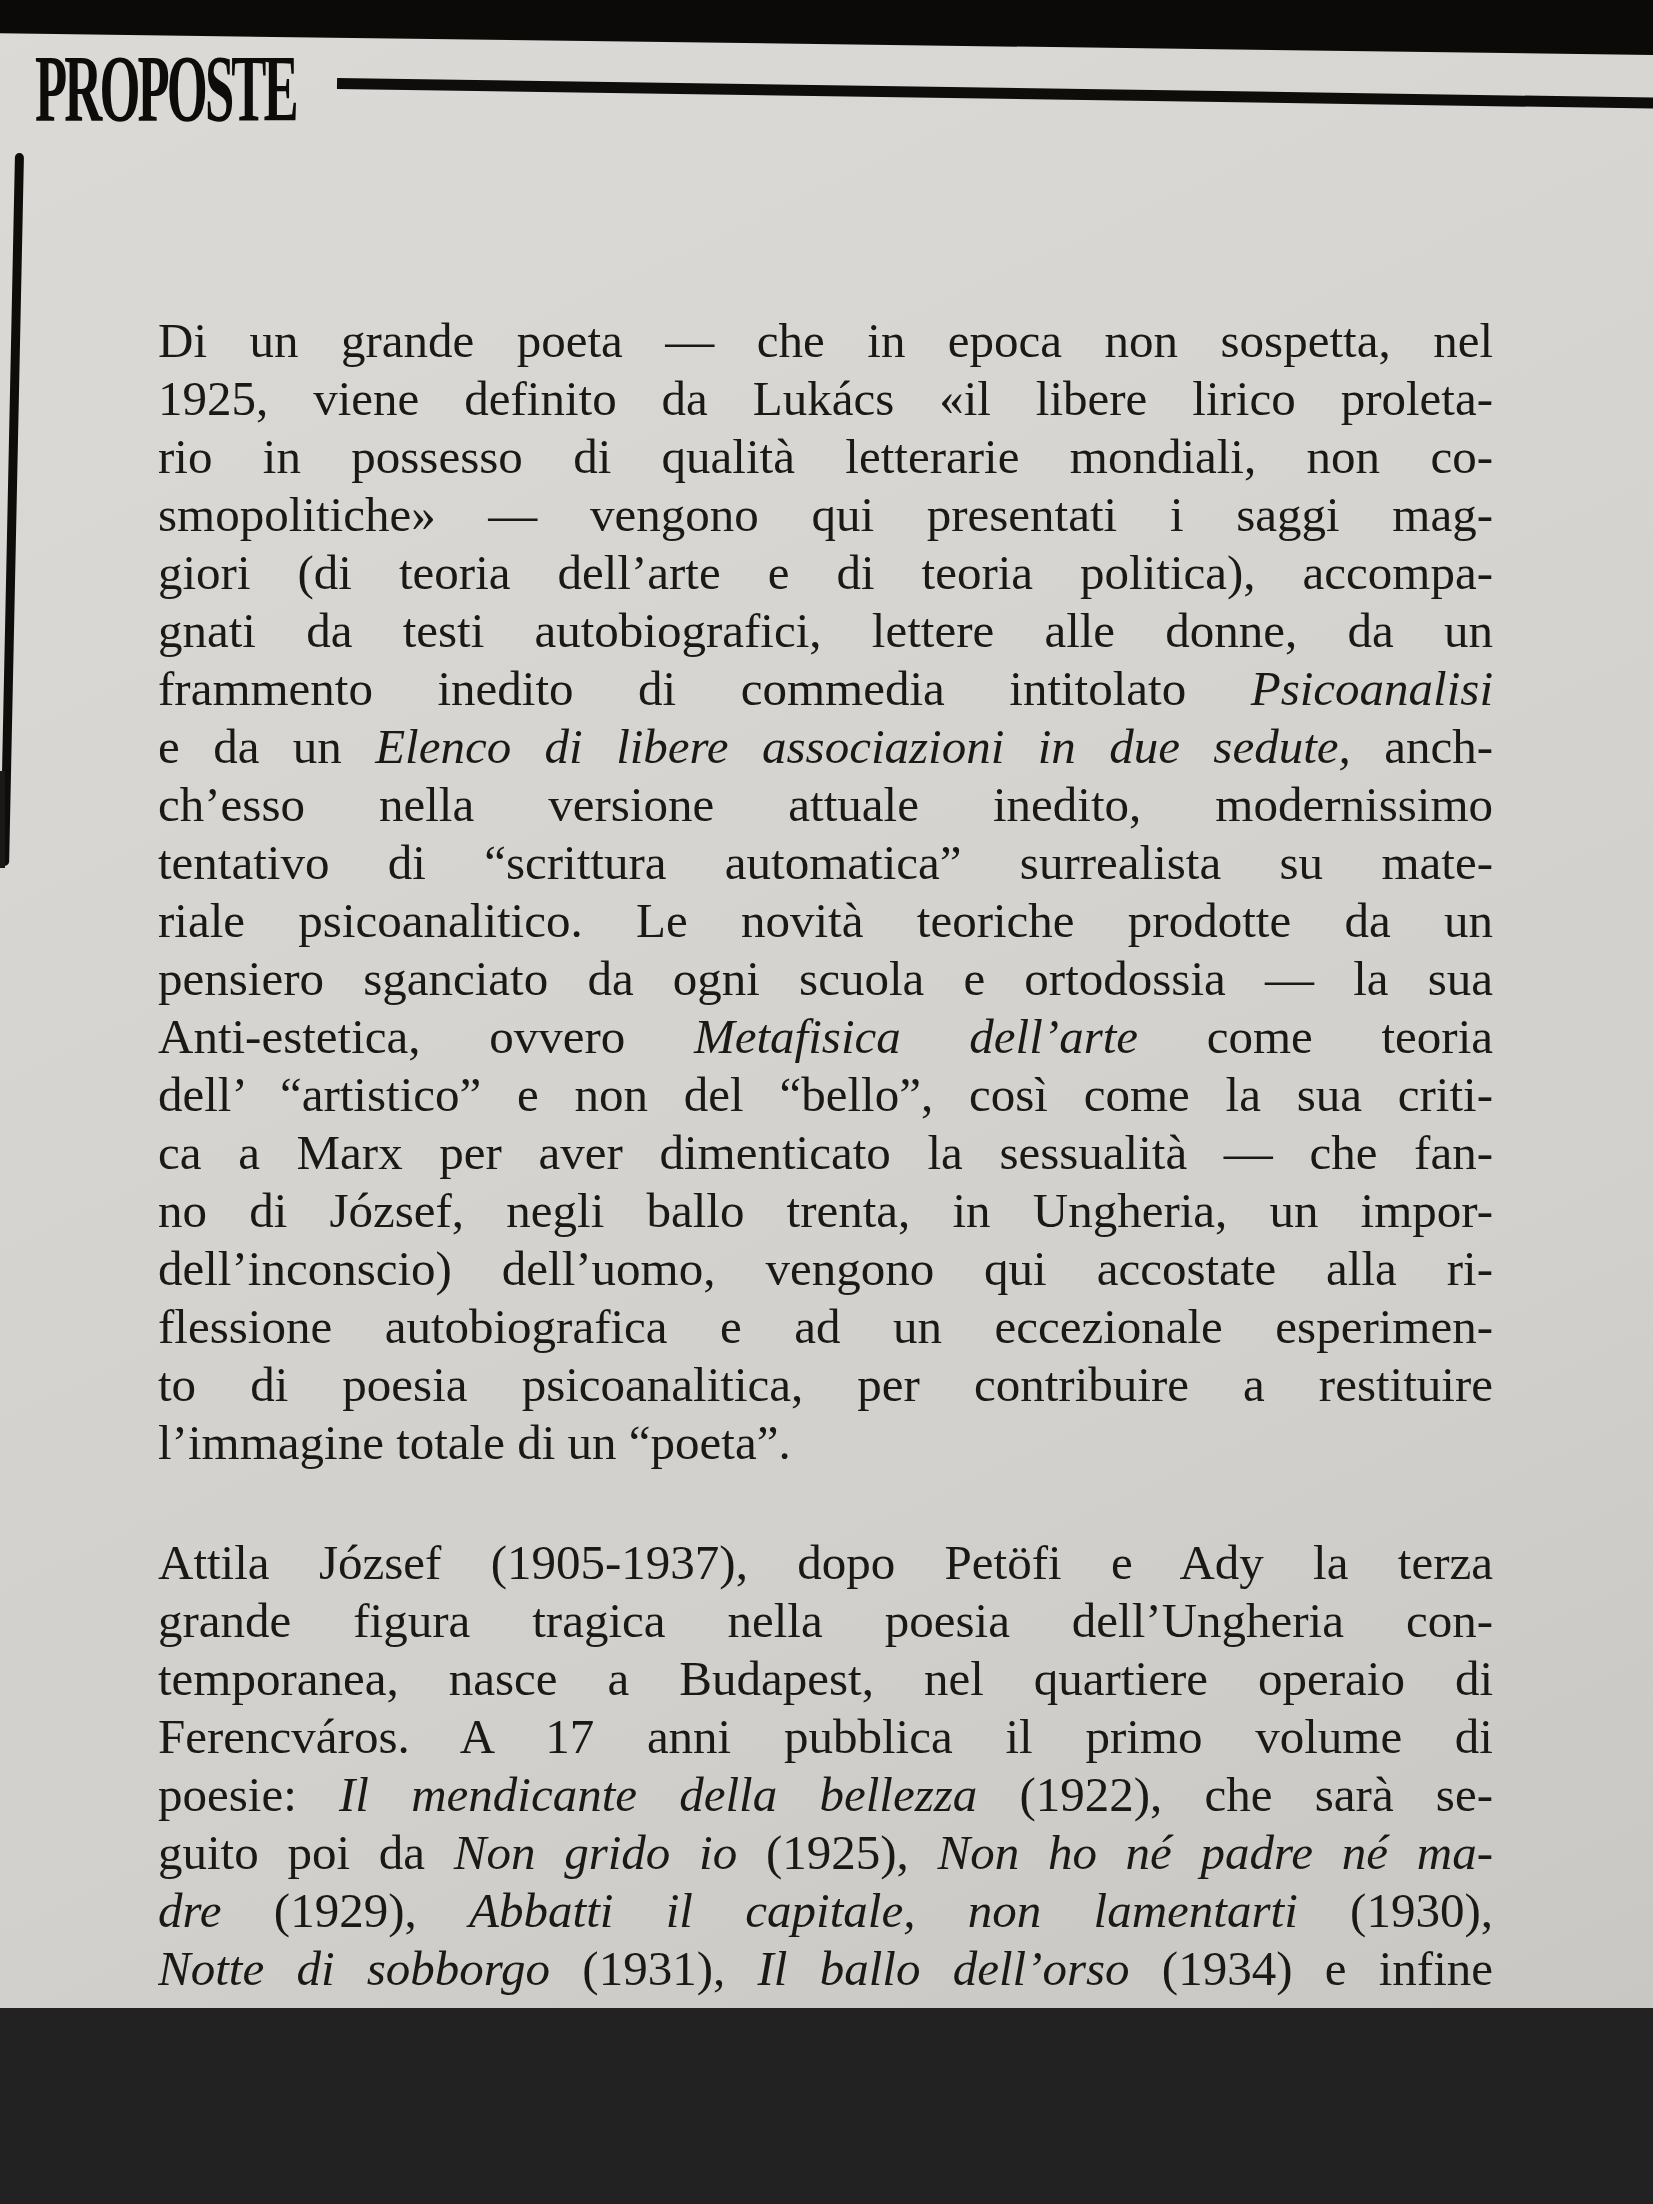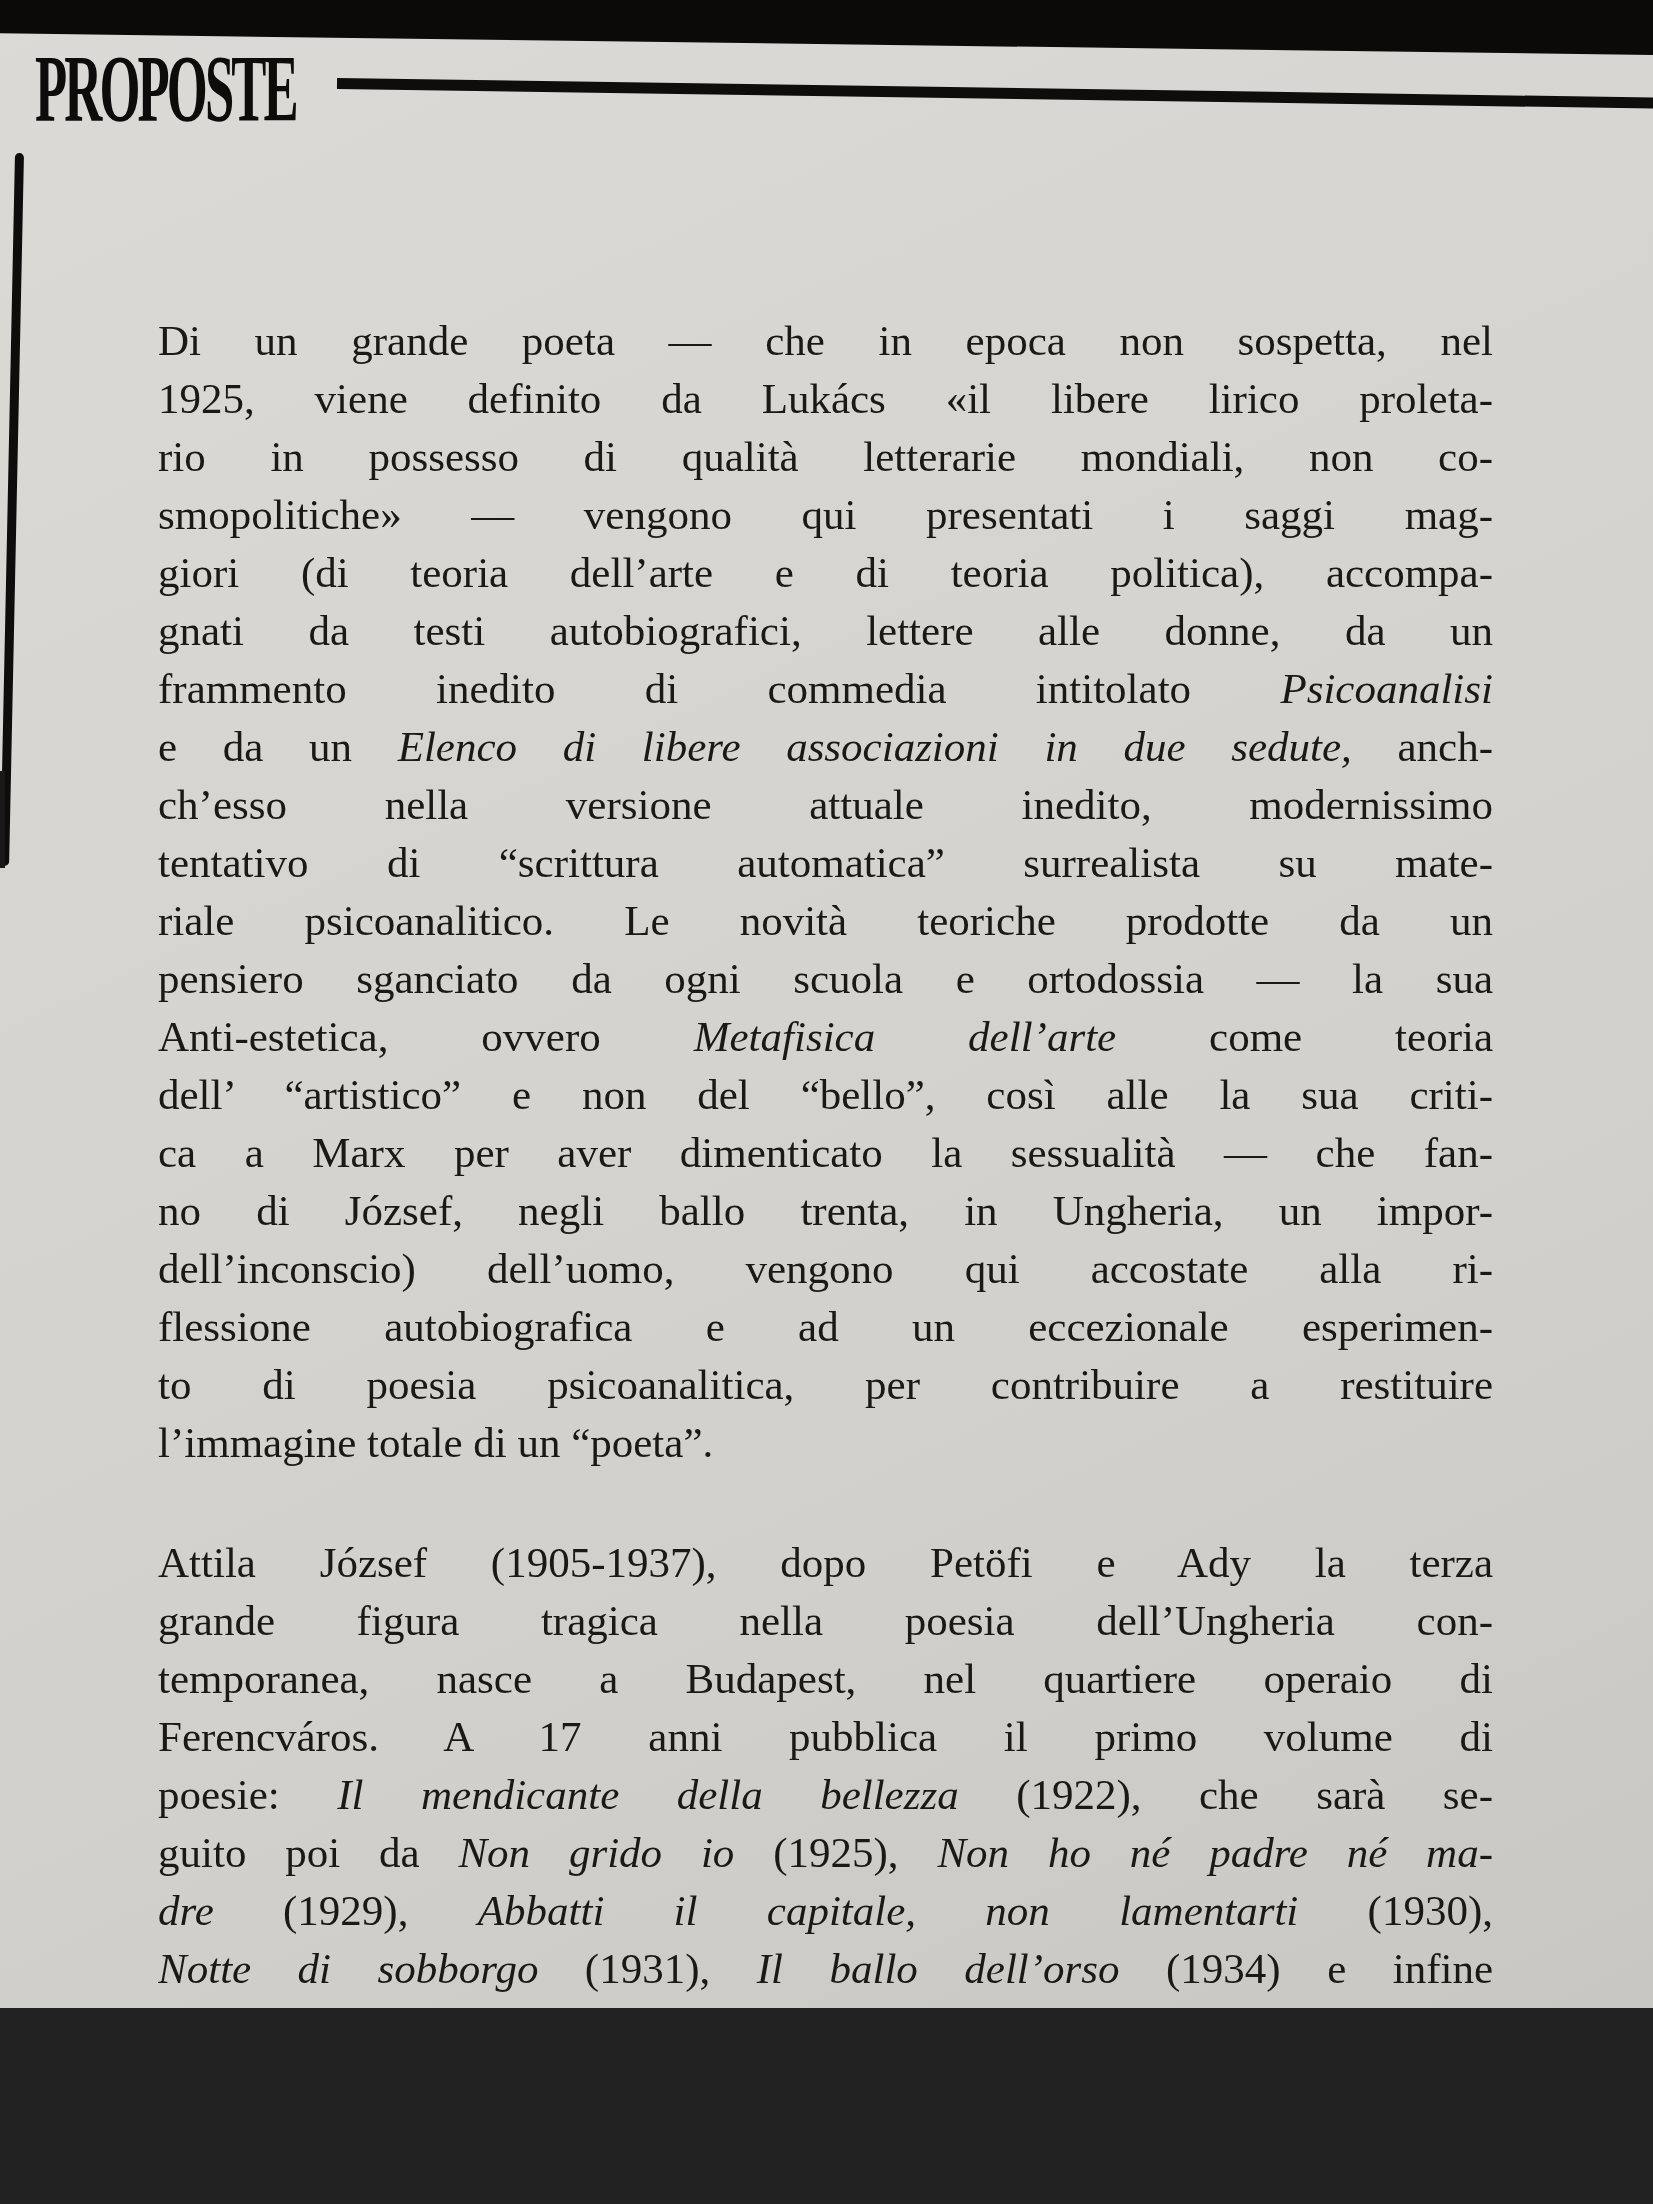--- a/index.html
+++ b/index.html
@@ -38,21 +38,21 @@
   }
   .edge-sliver{
     position:absolute;left:0;top:771px;width:4.9px;height:97px;
     background:#1a1918;
   }
   
   .textblock{
     position:absolute;left:158px;top:312px;width:1335px;
     color:#1b1916;
   }
-  .para{font-size:43px;line-height:58px;}
+  .para{font-size:49px;line-height:58px;}
   .para + .para{margin-top:62px;}
   .tline{
     text-align:justify;
     text-align-last:justify;
     height:58px;overflow:hidden;
   }
   .tline.tlast{text-align-last:left;}
   .tline em{font-style:italic;}
   
   .shadow-line{
@@ -91,21 +91,21 @@
         <div class="tline"><span>smopolitiche» — vengono qui presentati i saggi mag-</span></div>
         <div class="tline"><span>giori (di teoria dell’arte e di teoria politica), accompa-</span></div>
         <div class="tline"><span>gnati da testi autobiografici, lettere alle donne, da un</span></div>
         <div class="tline"><span>frammento inedito di commedia intitolato </span><em>Psicoanalisi</em></div>
         <div class="tline"><span>e da un </span><em>Elenco di libere associazioni in due sedute,</em><span> anch-</span></div>
         <div class="tline"><span>ch’esso nella versione attuale inedito, modernissimo</span></div>
         <div class="tline"><span>tentativo di “scrittura automatica” surrealista su mate-</span></div>
         <div class="tline"><span>riale psicoanalitico. Le novità teoriche prodotte da un</span></div>
         <div class="tline"><span>pensiero sganciato da ogni scuola e ortodossia — la sua</span></div>
         <div class="tline"><span>Anti-estetica, ovvero </span><em>Metafisica dell’arte</em><span> come teoria</span></div>
-        <div class="tline"><span>dell’ “artistico” e non del “bello”, così alle la sua criti-</span></div>
+        <div class="tline"><span>dell’ “artistico” e non del “bello”, così come la sua criti-</span></div>
         <div class="tline"><span>ca a Marx per aver dimenticato la sessualità — che fan-</span></div>
         <div class="tline"><span>no di József, negli ballo trenta, in Ungheria, un impor-</span></div>
         <div class="tline"><span>dell’inconscio) dell’uomo, vengono qui accostate alla ri-</span></div>
         <div class="tline"><span>flessione autobiografica e ad un eccezionale esperimen-</span></div>
         <div class="tline"><span>to di poesia psicoanalitica, per contribuire a restituire</span></div>
         <div class="tline tlast"><span>l’immagine totale di un “poeta”.</span></div>
       </div>
     <div class="para">
         <div class="tline"><span>Attila József (1905-1937), dopo Petöfi e Ady la terza</span></div>
         <div class="tline"><span>grande figura tragica nella poesia dell’Ungheria con-</span></div>

